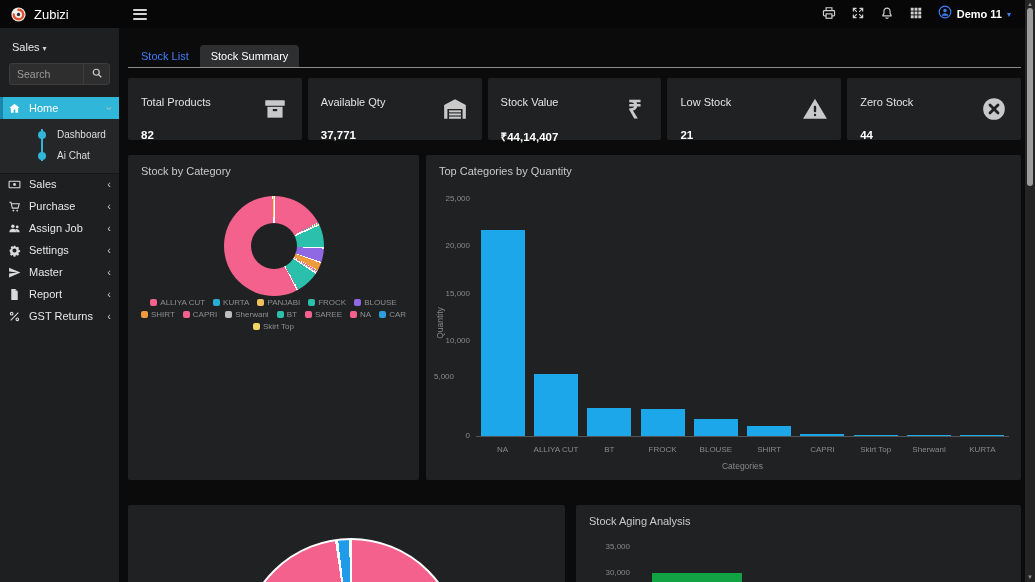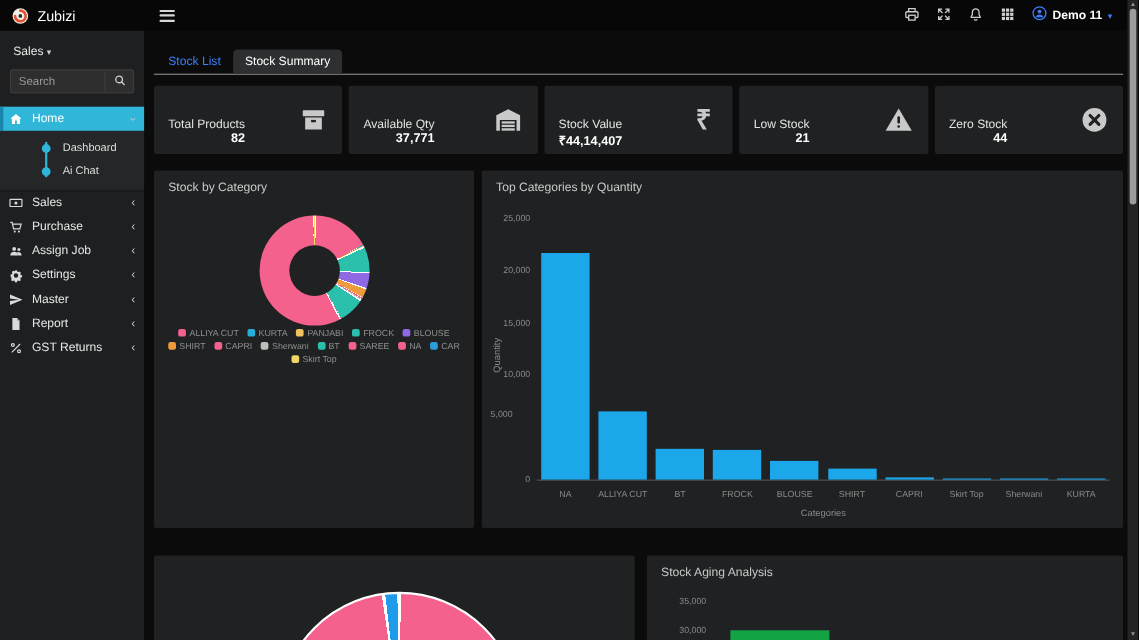--- a/index.html
+++ b/index.html
@@ -1,21 +1,21 @@
 <!DOCTYPE html>
 <html><head>
 <meta charset="utf-8">
 <style>
   * { margin:0; padding:0; box-sizing:border-box; }
   html,body { background:#000; }
   body { font-family:"Liberation Sans", sans-serif; }
   .app { position:relative; width:1035px; height:582px; background:#0b0b0b; display:flex; overflow:hidden; }
 
   
-  .sidebar { width:131px; flex:none; background:#1d1f20; display:flex; flex-direction:column; }
+  .sidebar { width:119px; flex:none; background:#1d1f20; display:flex; flex-direction:column; }
   .brand { height:28px; background:#070707; display:flex; align-items:center; gap:7px; padding:0 10px; color:#fff; font-size:13px; }
   .brand svg { width:17px; height:17px; display:block; }
   .org { padding:13px 12px 4px; color:#e8e8e8; font-size:11px; cursor:pointer; }
   .org .caret { font-size:8px; color:#cfcfcf; margin-left:3px; }
   .search-wrap { margin:6px 9px 12px; display:flex; height:22px; background:#2e2e2e; border:1px solid #3d3d3d; border-radius:3px; overflow:hidden; }
   .search-wrap input { flex:1; min-width:0; background:transparent; border:none; outline:none; color:#ddd; font-size:10.5px; padding:0 7px; font-family:inherit; }
   .search-wrap input::placeholder { color:#9a9a9a; }
   .search-btn { width:26px; border:none; border-left:1px solid #3d3d3d; background:transparent; color:#cfcfcf; display:flex; align-items:center; justify-content:center; cursor:pointer; }
   .search-btn svg { width:12px; height:12px; }
   .menu { display:flex; flex-direction:column; }
@@ -45,23 +45,23 @@
   .user-caret { color:#3d7ef7; font-size:8px; }
 
   .content { flex:1; padding:17px 14px 0 9px; overflow:hidden; }
 
   .tabs { display:flex; align-items:flex-end; border-bottom:1px solid #8a8a8a; padding-left:2px; }
   .tab { font-size:11px; padding:5px 11px; cursor:pointer; border-radius:4px 4px 0 0; }
   .tab.inactive { color:#3d7ef7; }
   .tab.active { background:#2d2f30; color:#fff; }
 
   .cards { display:flex; gap:6px; margin-top:10px; }
-  .card { flex:1; height:62px; background:#1f2122; border-radius:2px; padding:29px 13px; display:flex; justify-content:space-between; }
+  .card { flex:1; height:62px; background:#1f2122; border-radius:2px; padding:18px 13px; display:flex; justify-content:space-between; }
   .card-label { font-size:11px; color:#e2e2e2; }
-  .card-value { font-size:11.5px; font-weight:bold; color:#fff; margin-top:1px;text-align:right; }
+  .card-value { font-size:11.5px; font-weight:bold; color:#fff; margin-top:21px; }
   .card-icon { align-self:center; color:#c9c9c9; width:27px; height:27px; display:flex; align-items:center; justify-content:center; }
   .card-icon svg { width:26px; height:26px; }
   .rupee-glyph { font-size:25px; font-weight:bold; color:#c9c9c9; line-height:1; }
 
   .row1 { display:flex; gap:7px; margin-top:15px; height:325px; }
   .row2 { display:flex; gap:11px; margin-top:25px; height:170px; }
   .panel { background:#1f2122; border-radius:2px; position:relative; overflow:hidden; }
   .panel h3 { font-size:11px; font-weight:normal; color:#c9c9c9; padding:10px 13px; }
   .panel-cat { width:291px; flex:none; }
   .panel-bar { flex:1; }

